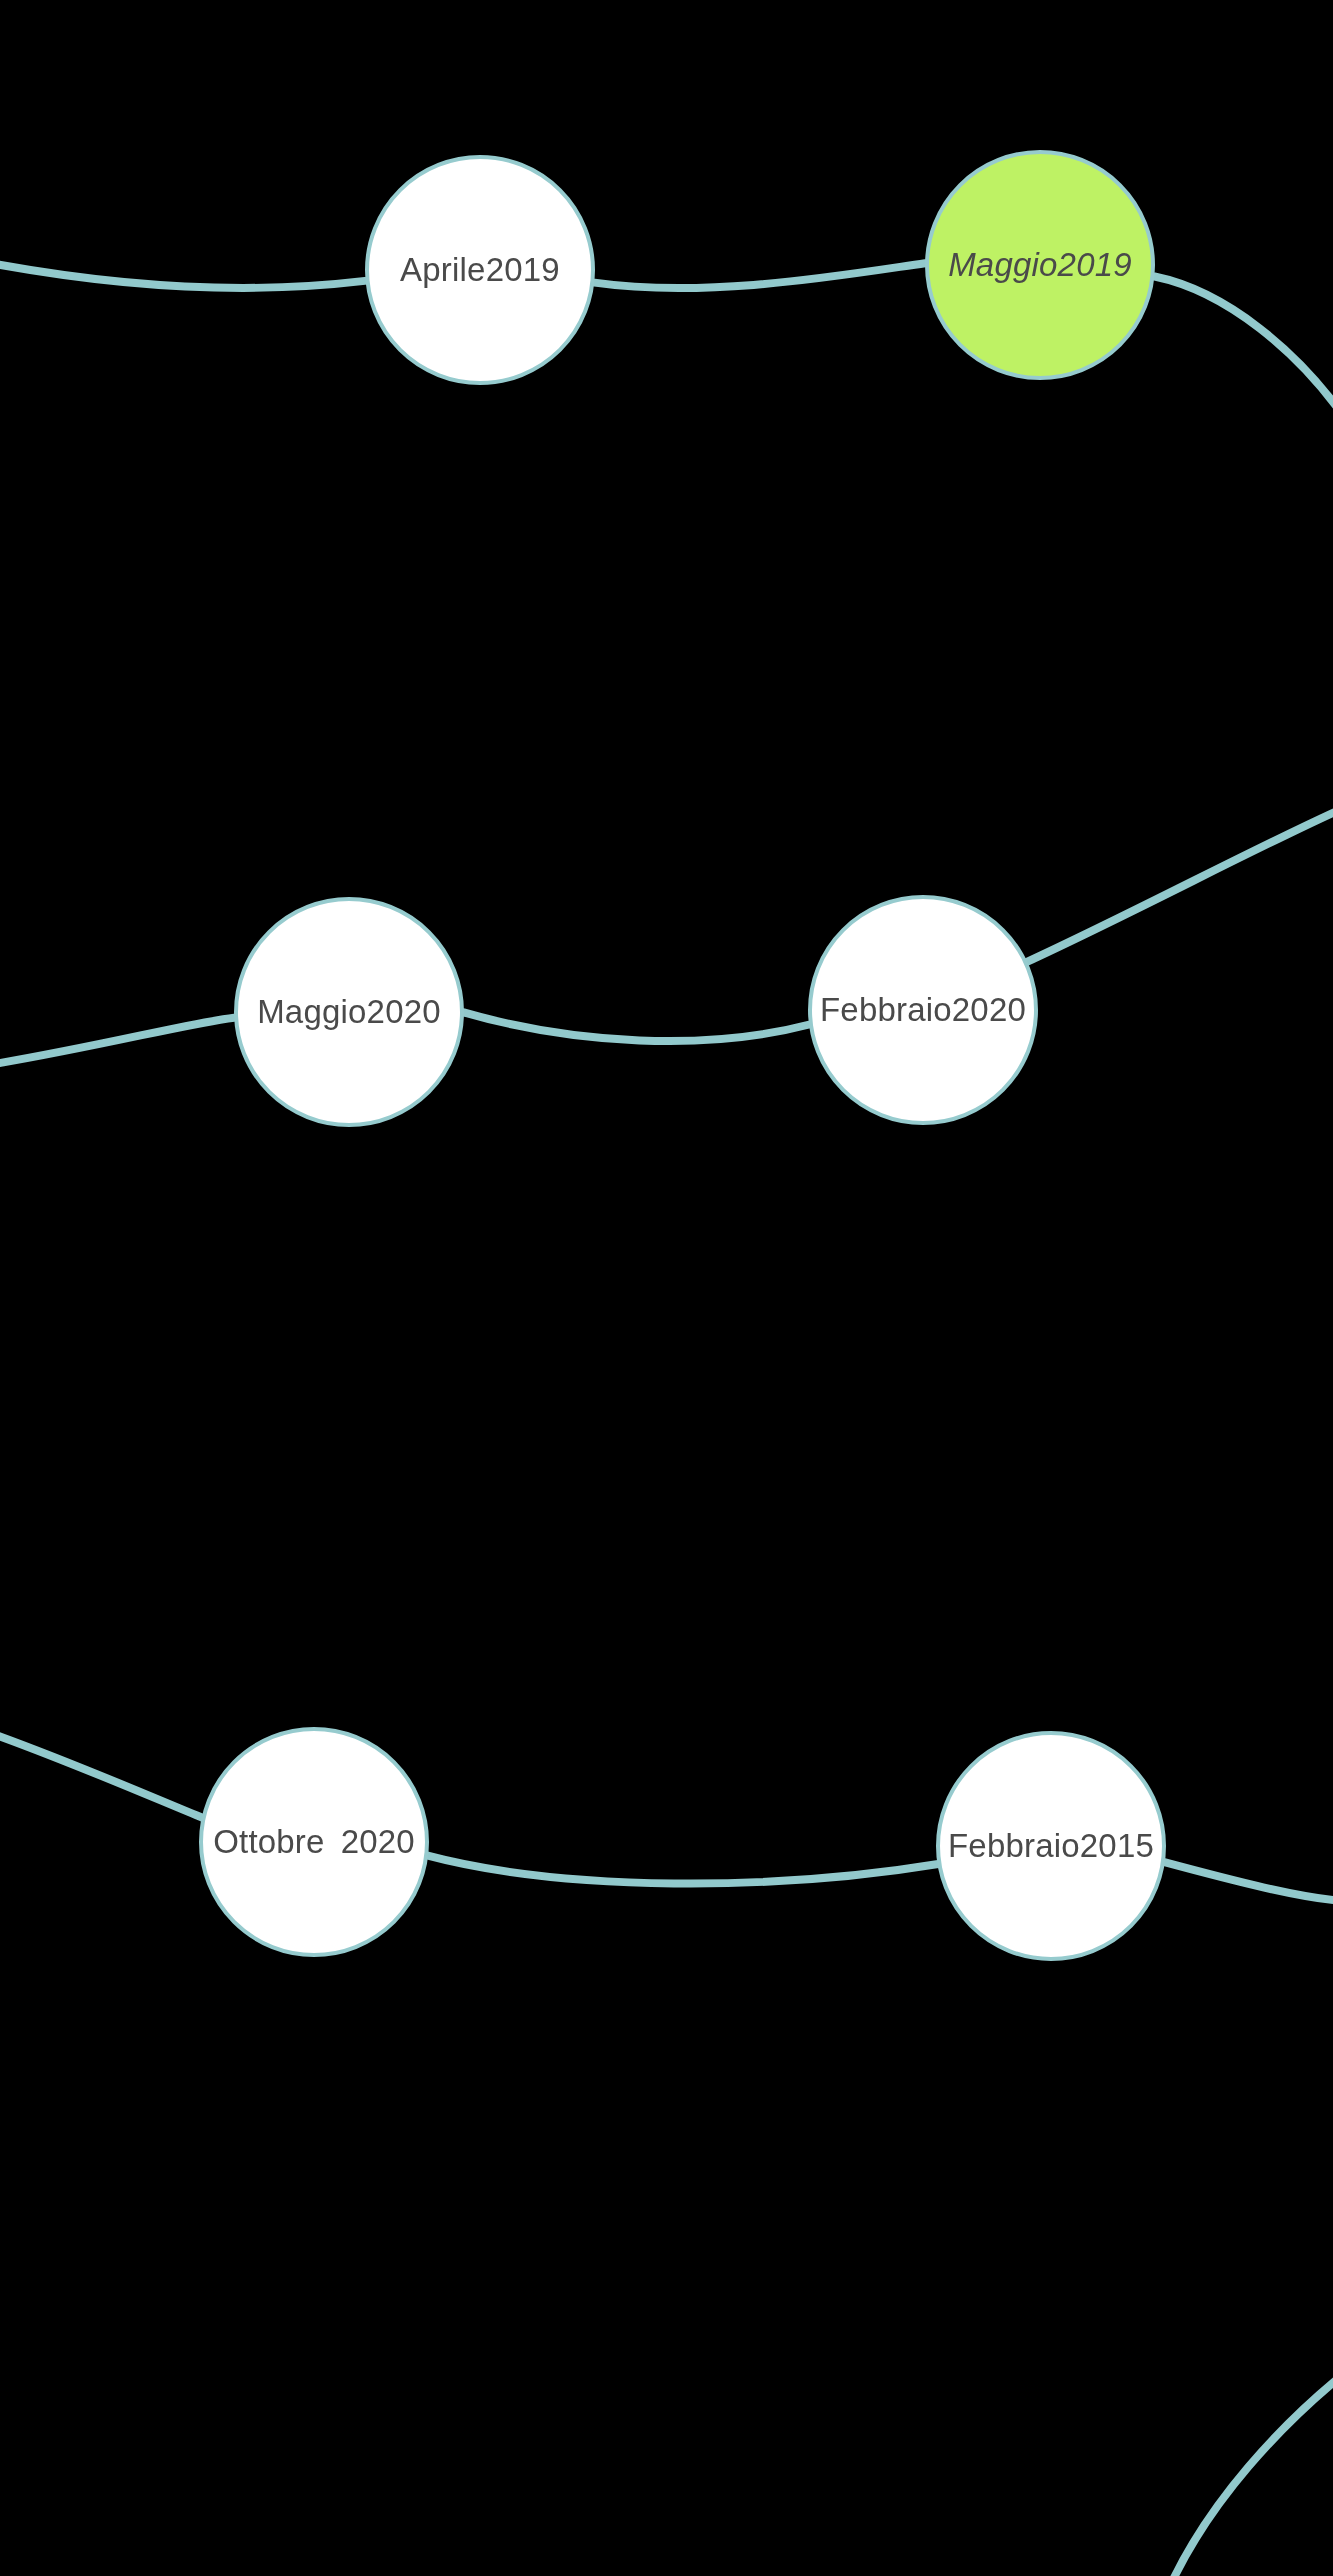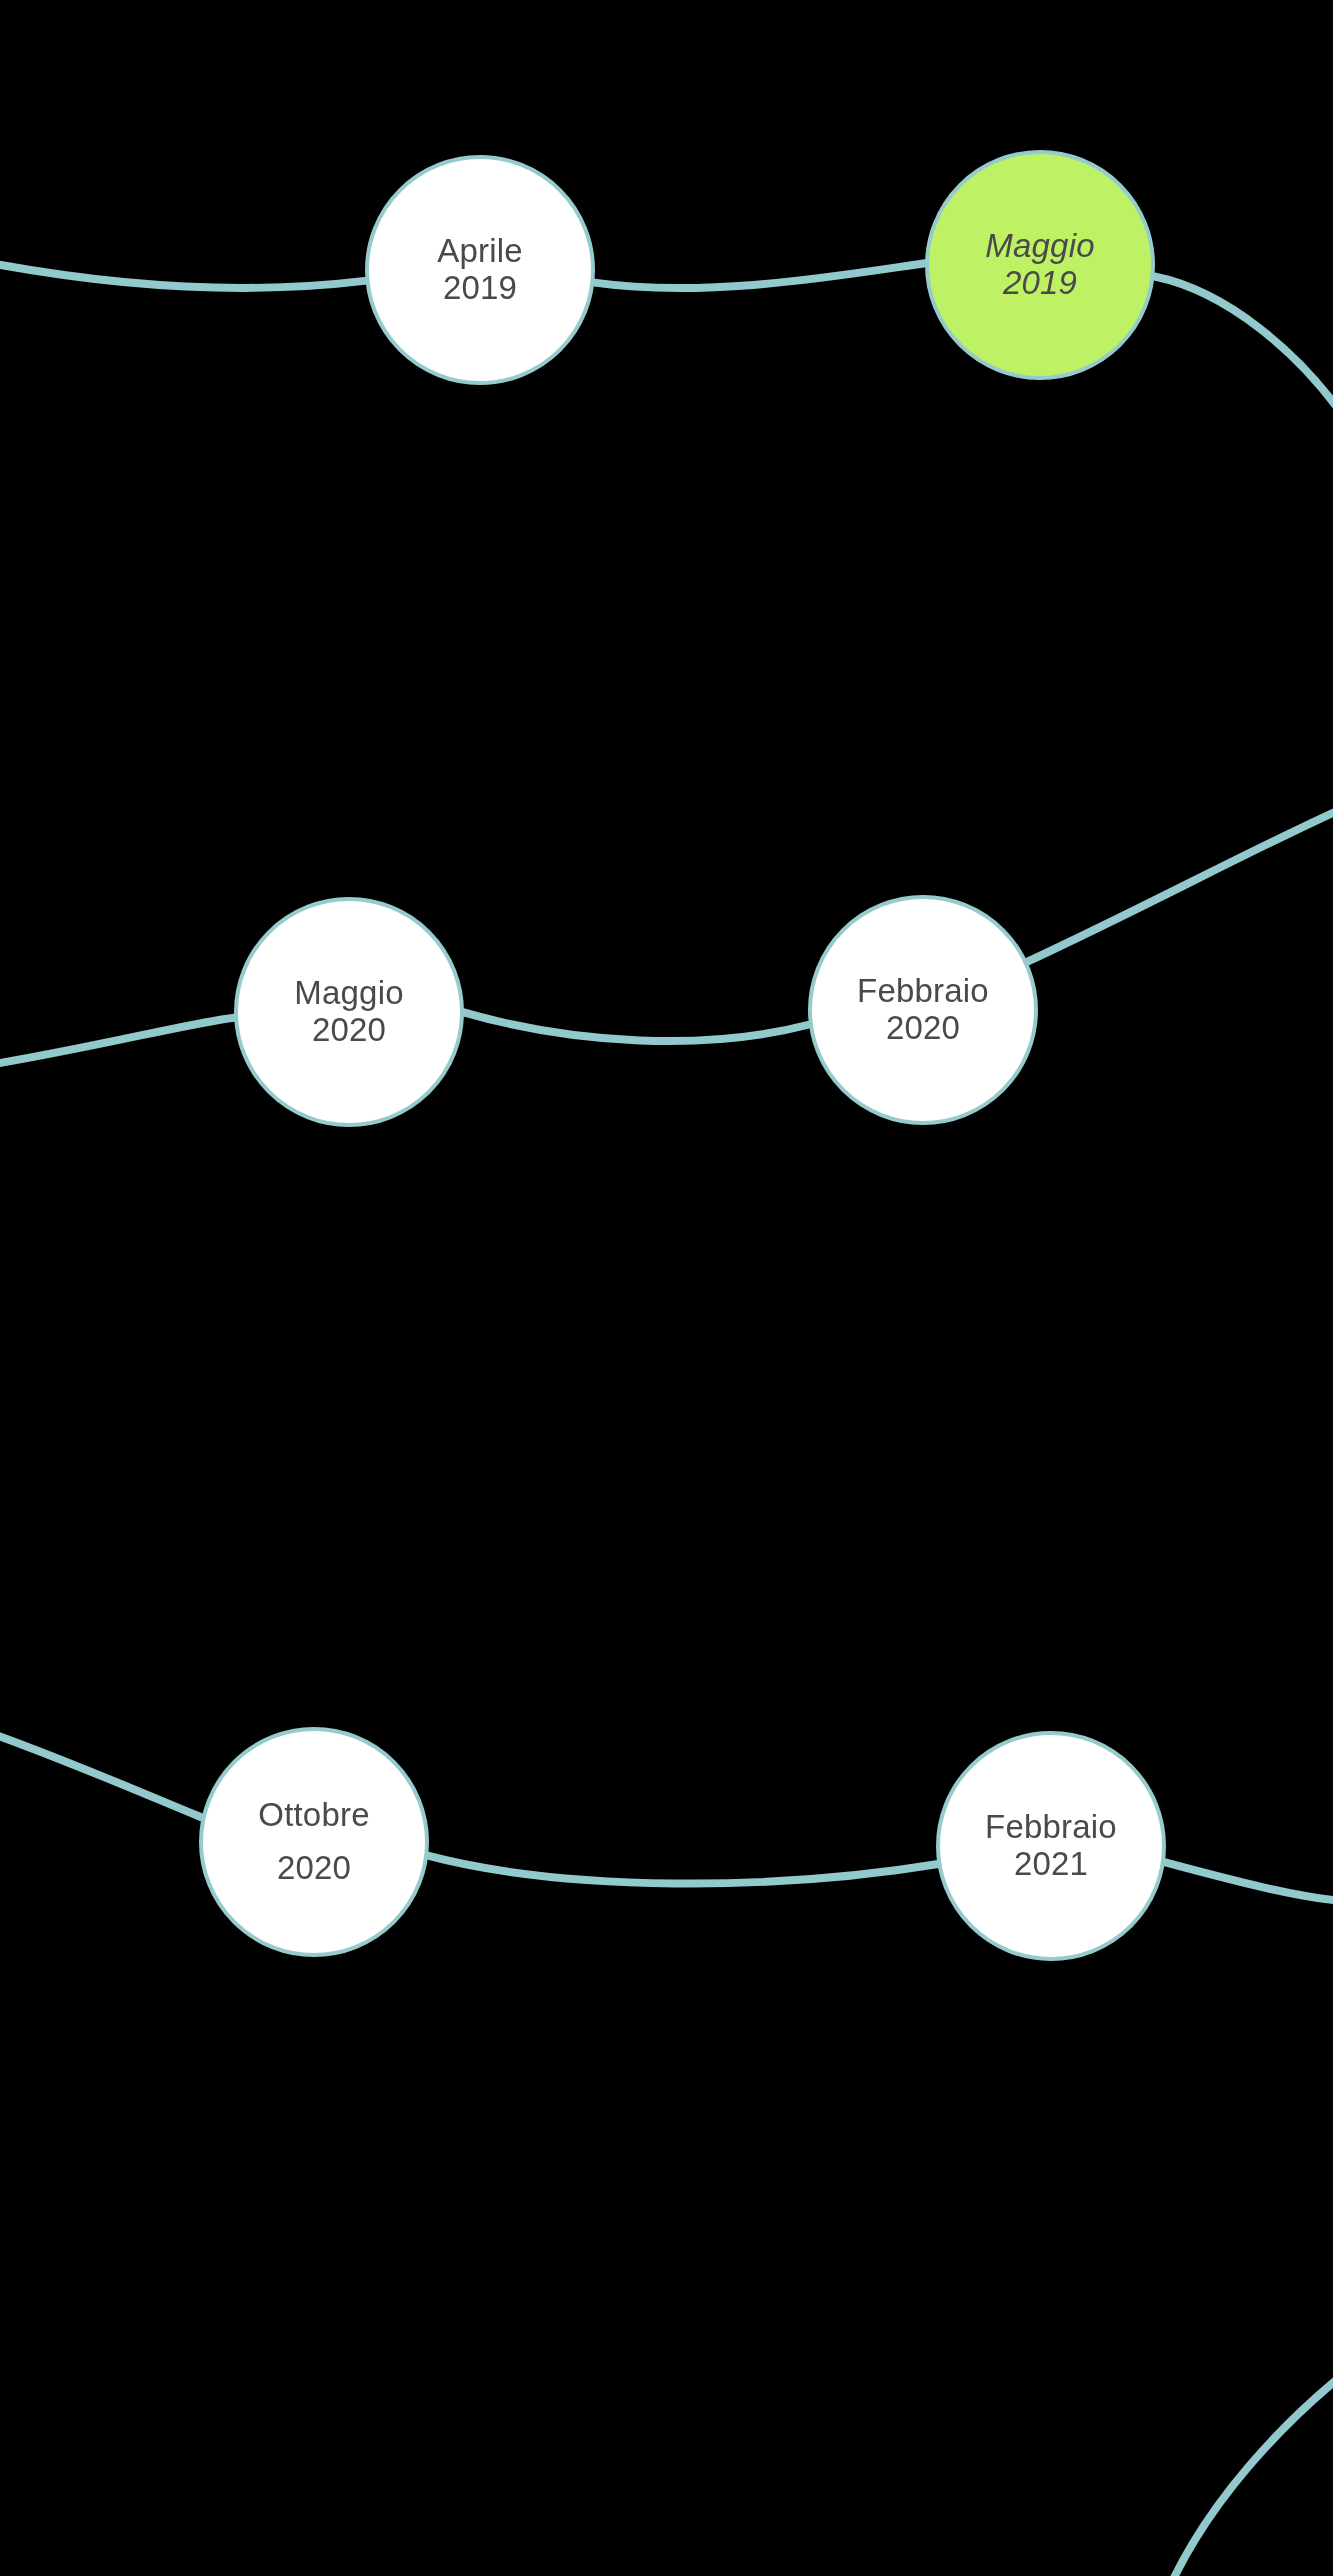--- a/index.html
+++ b/index.html
@@ -31,21 +31,21 @@
     width: 1334px;
     height: 2576px;
   }
   .node {
     position: absolute;
     box-sizing: border-box;
     border-radius: 50%;
     background: #FFFFFF;
     border: 4.4px solid #96CBCE;
     display: flex;
-    flex-direction: column;
+    flex-direction: row;
     align-items: center;
     justify-content: center;
     text-align: center;
     line-height: 1.12;
     color: #4A4A4A;
     font-size: 33px;
     font-weight: 400;
     letter-spacing: 0.2px;
   }
   .node .month {
@@ -99,18 +99,18 @@
       <span class="year">2020</span>
     </div>
 
     <div class="node" style="left: 199px; top: 1727px; width: 230px; height: 230px; background: rgb(255, 255, 255); border-color: rgb(150, 203, 206); color: rgb(74, 74, 74); gap: 16px;">
       <span class="month">Ottobre</span>
       <span class="year">2020</span>
     </div>
 
     <div class="node" style="left: 936px; top: 1731px; width: 230px; height: 230px; background: rgb(255, 255, 255); border-color: rgb(150, 203, 206); color: rgb(74, 74, 74);">
       <span class="month">Febbraio</span>
-      <span class="year">2021</span>
+      <span class="year">2015</span>
     </div>
 
   </div>
 </div>
 
 
 </body></html>

